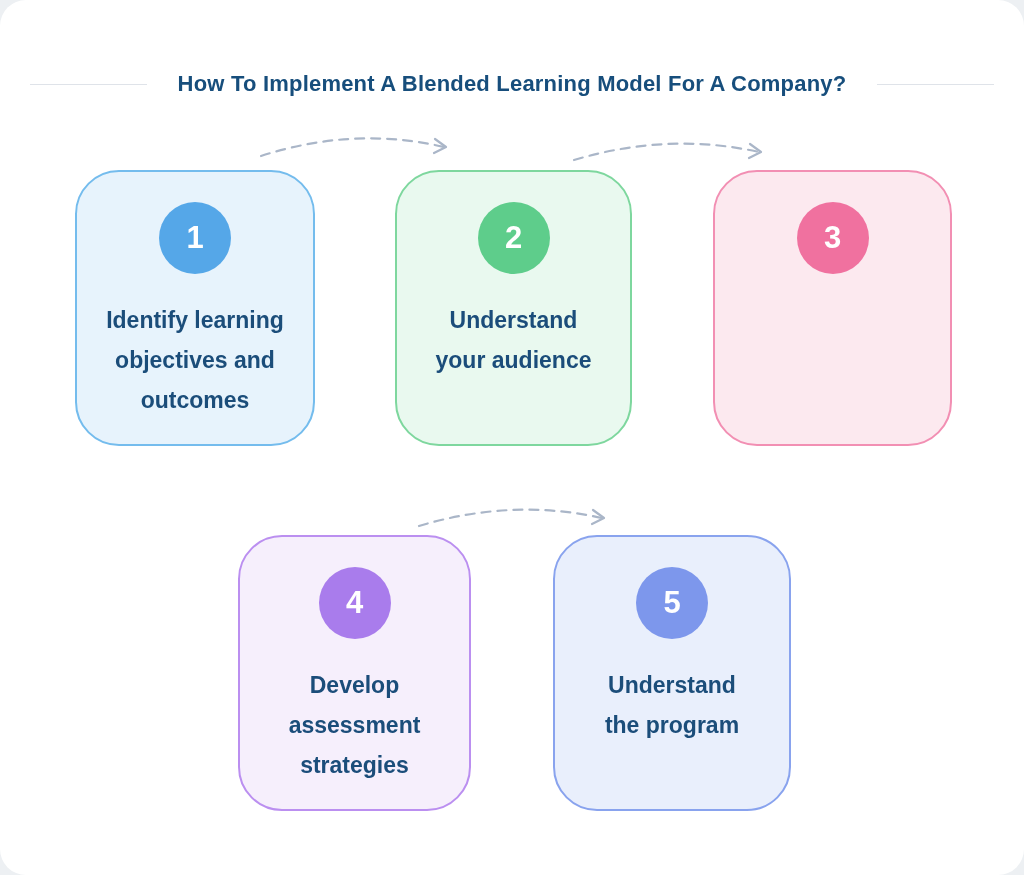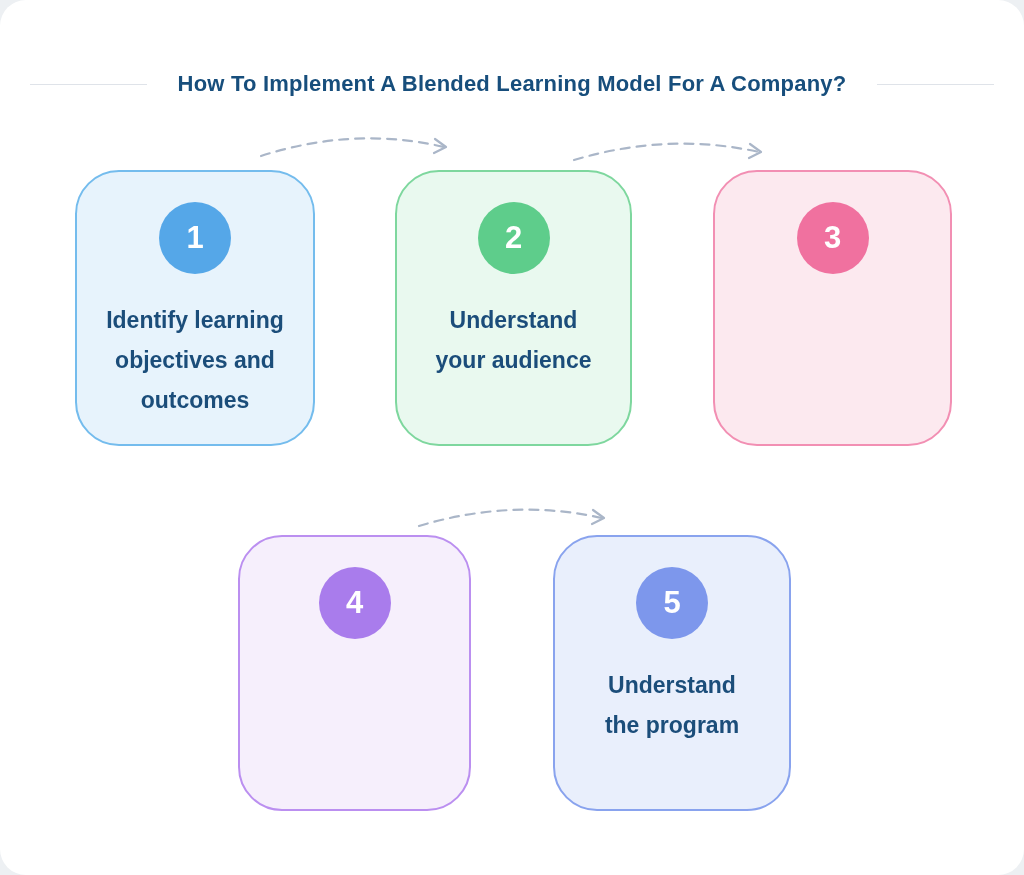--- a/index.html
+++ b/index.html
@@ -114,20 +114,23 @@
   <section class="card card3" style="background: rgb(252, 233, 239); border-color: rgb(242, 143, 179);">
     <div class="circle" style="background: rgb(240, 113, 159);">
       <span>3</span>
     </div>
   </section>
 
   <section class="card card4" style="background: rgb(246, 239, 252); border-color: rgb(187, 143, 240);">
     <div class="circle" style="background: rgb(169, 124, 236);">
       <span>4</span>
     </div>
+    <p class="label" style="color: rgb(27, 77, 122);">Develop
+assessment
+strategies</p>
   </section>
 
   <section class="card card5" style="background: rgb(233, 239, 252); border-color: rgb(137, 163, 238);">
     <div class="circle" style="background: rgb(125, 151, 236);">
       <span>5</span>
     </div>
     <p class="label" style="color: rgb(27, 77, 122);">Understand
 the program</p>
   </section>
 

